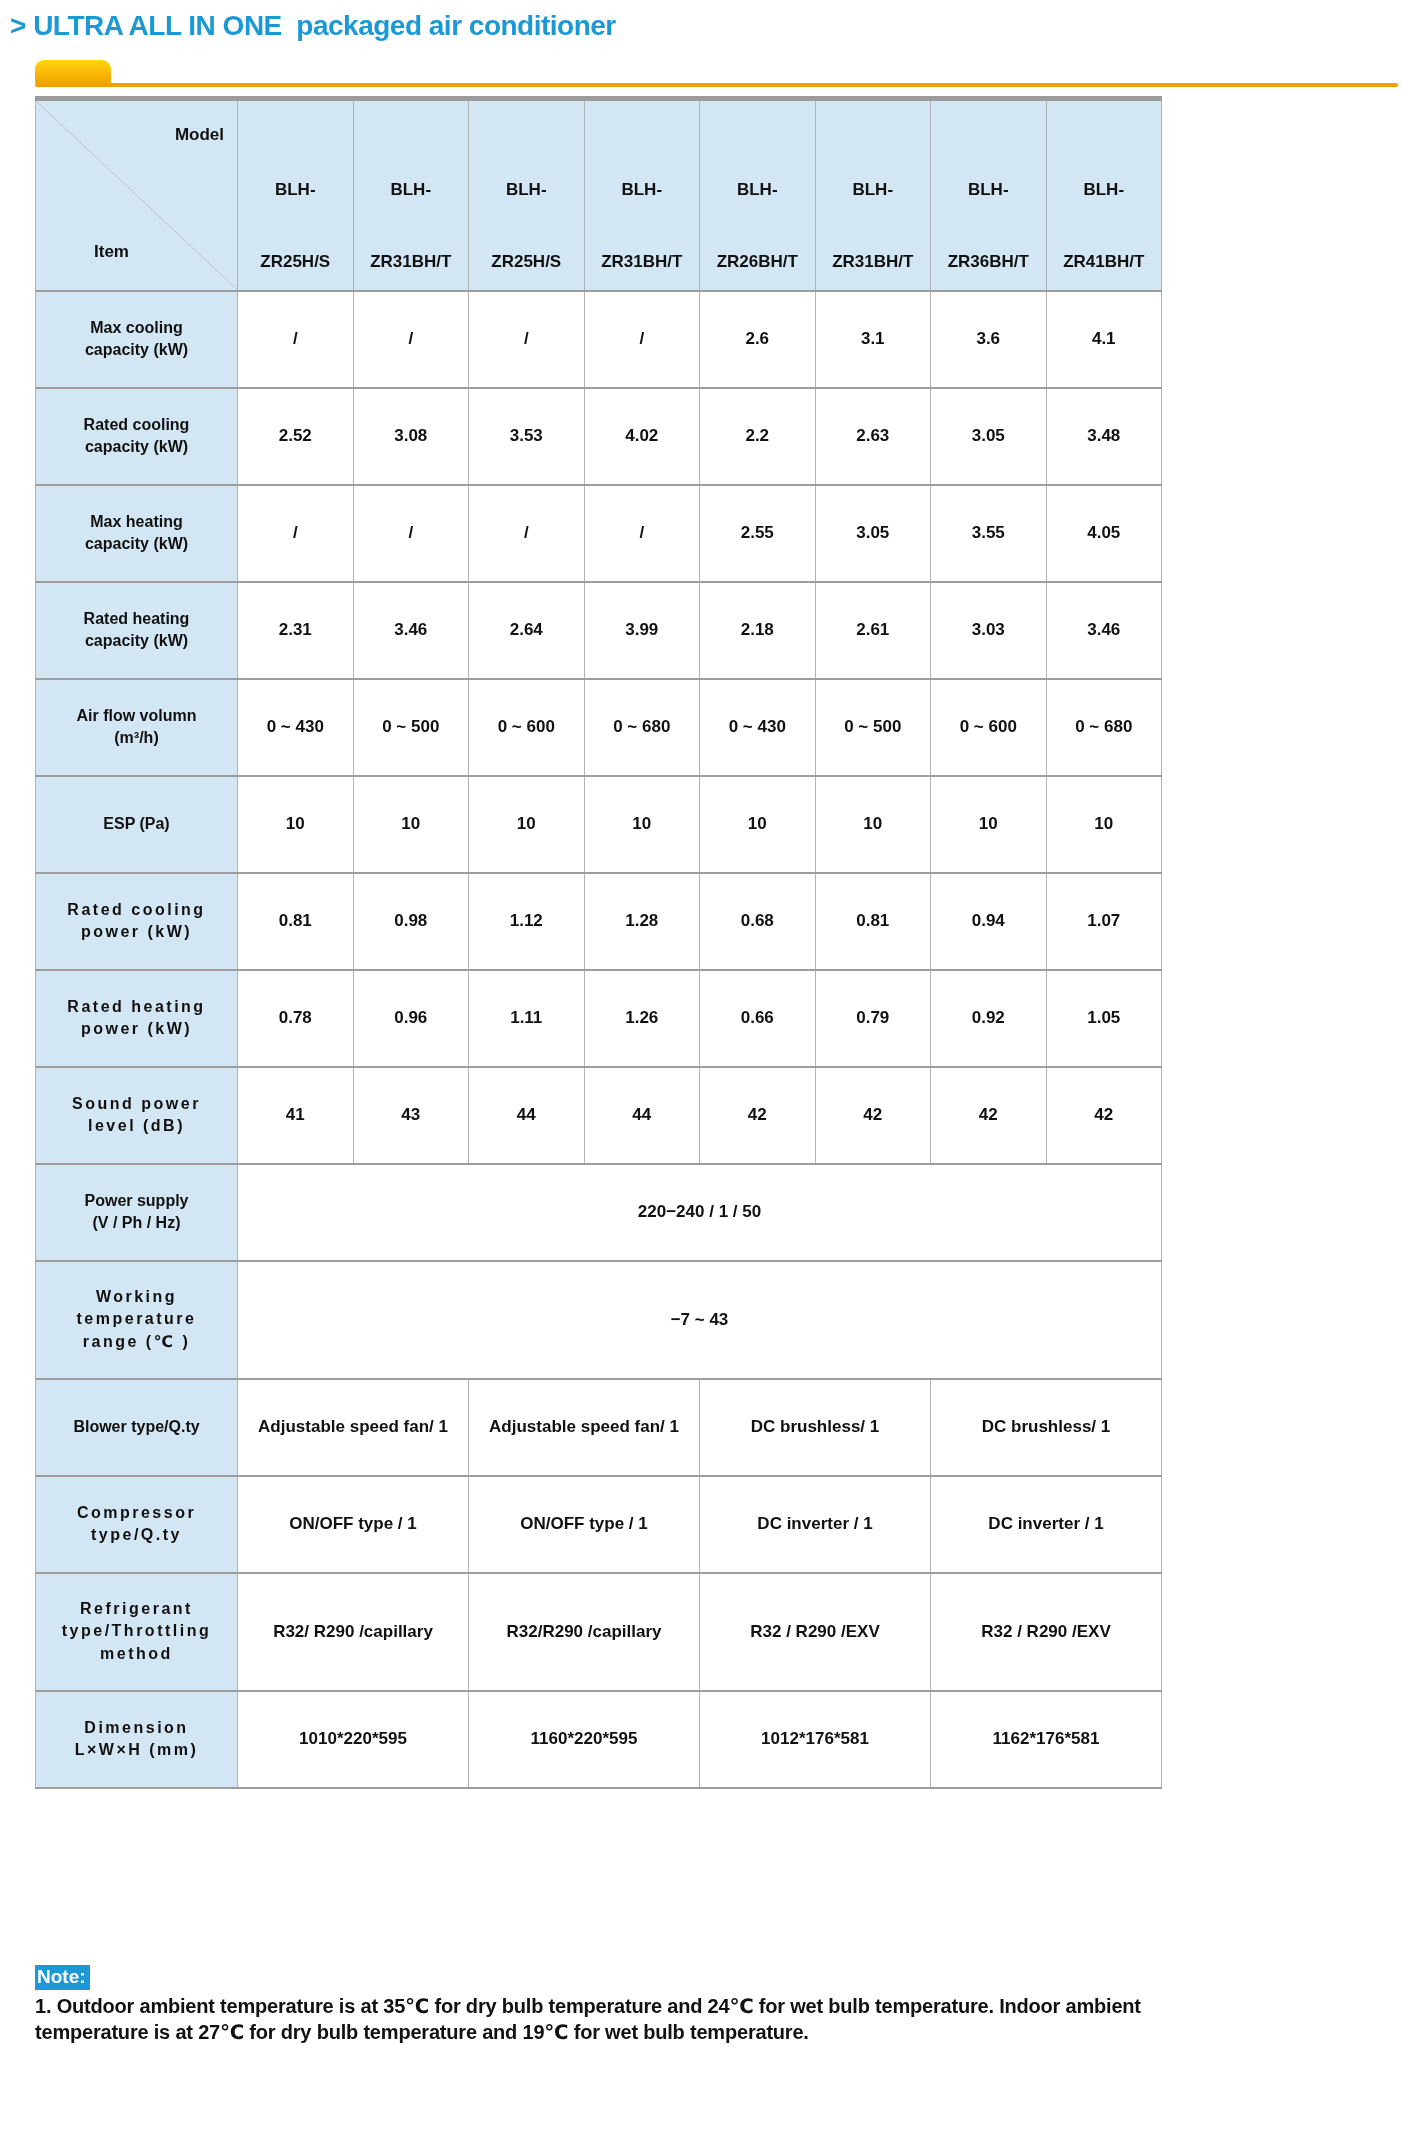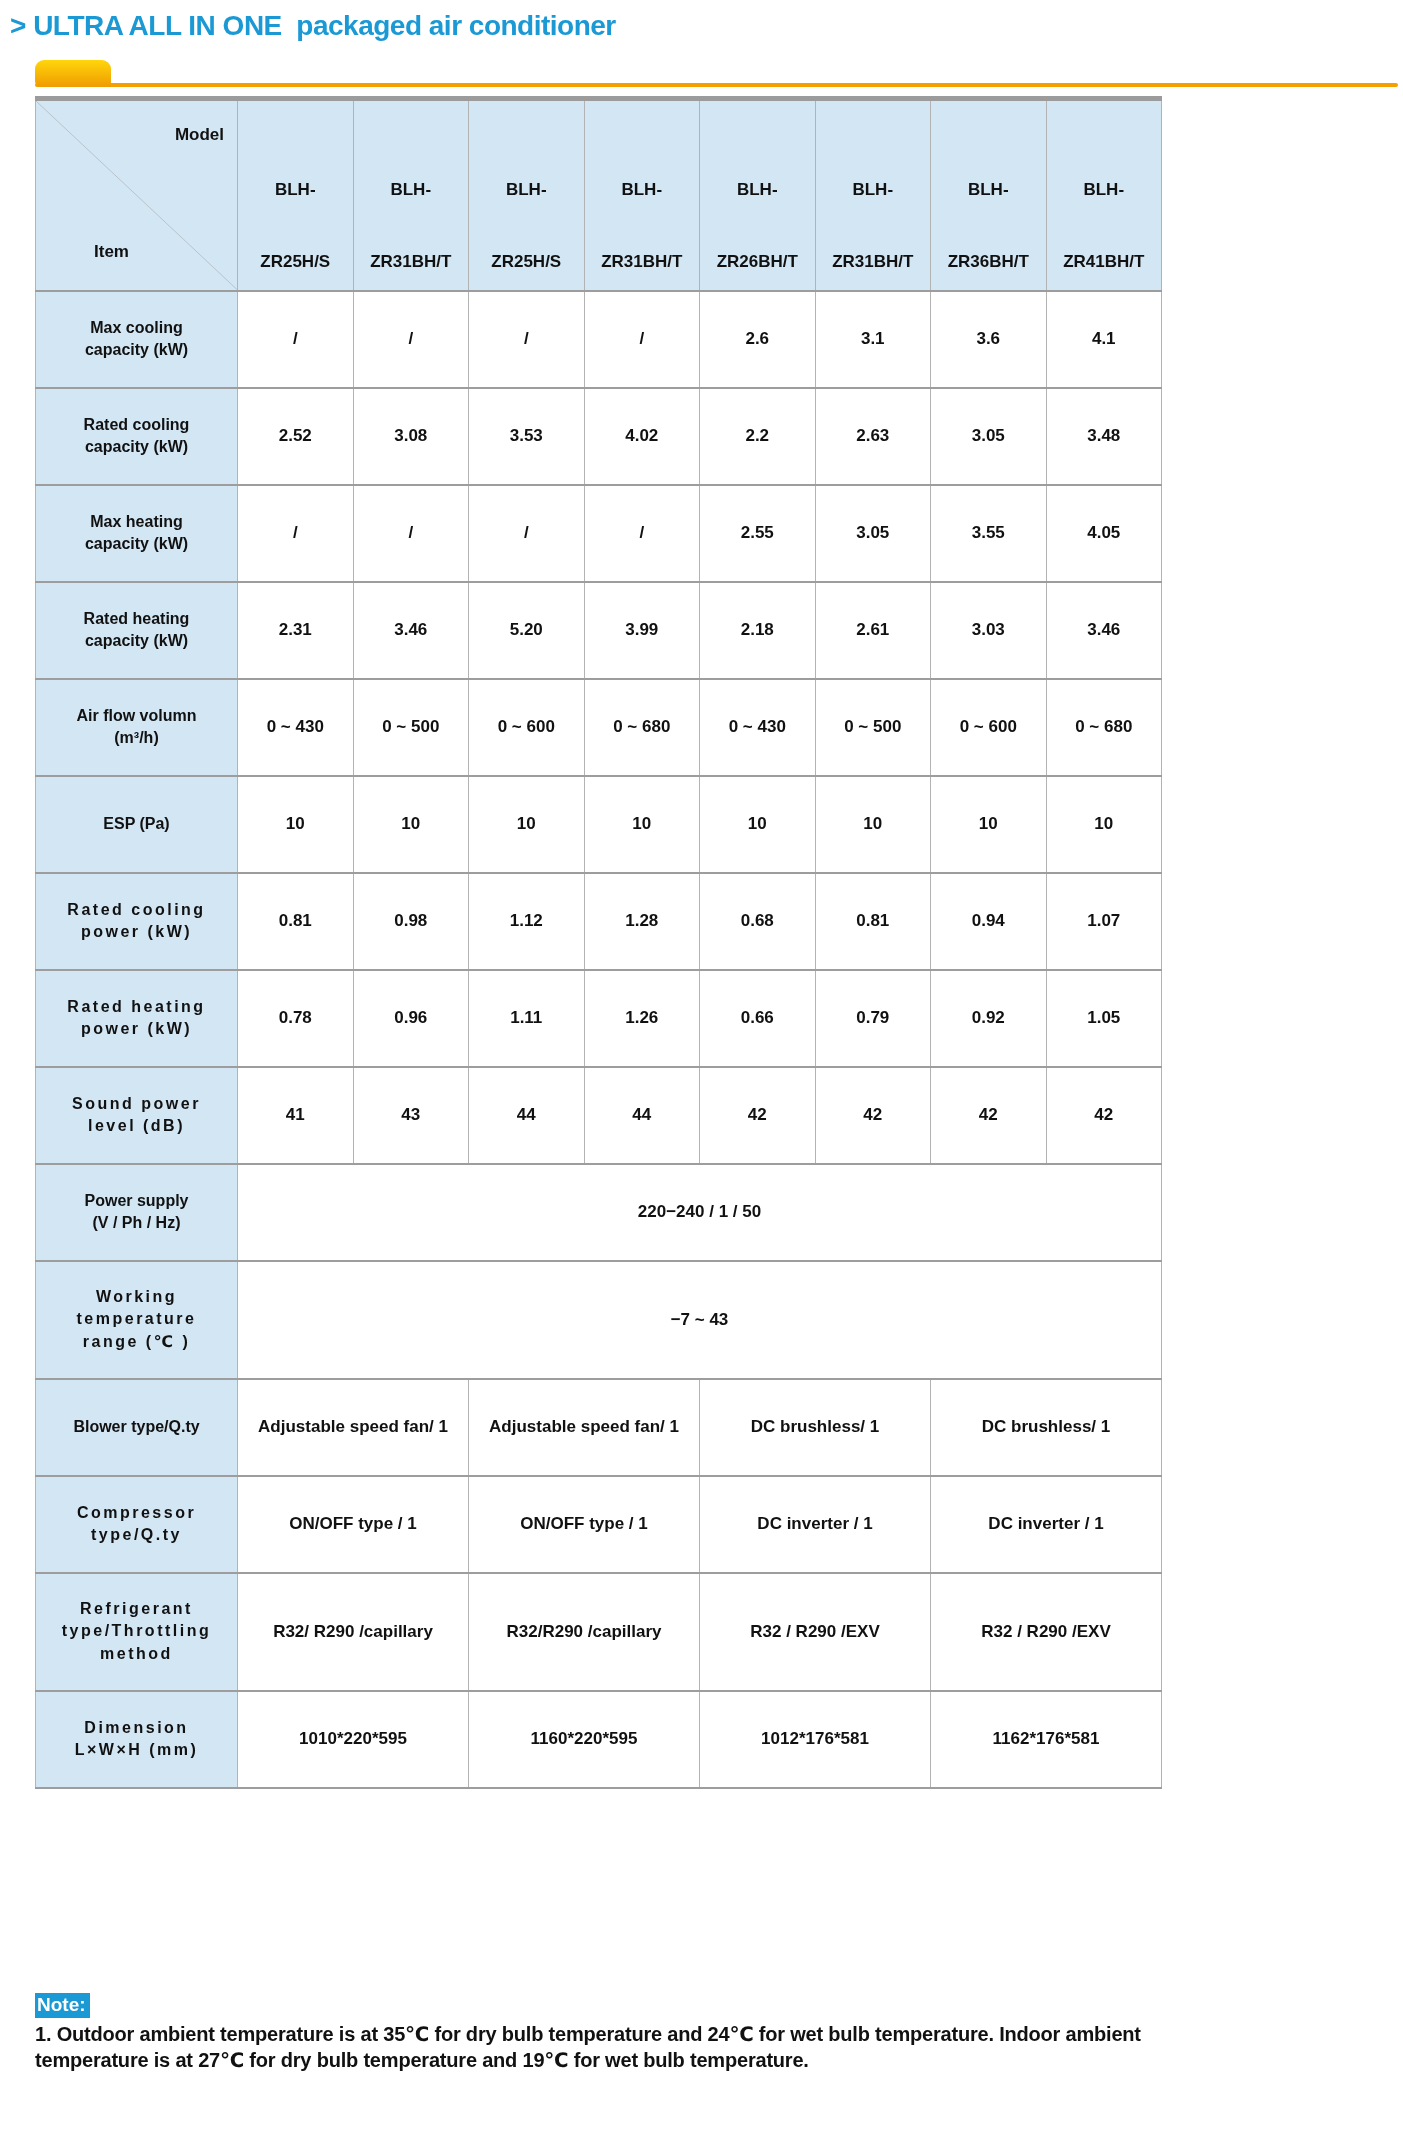--- a/index.html
+++ b/index.html
@@ -52,21 +52,21 @@
   th.corner .corner-item{position:absolute;bottom:28px;left:58px;font-size:17px;font-weight:bold;}
   tbody th.row-label{
     background:var(--cellbg);font-size:16px;font-weight:bold;line-height:1.4;
     white-space:pre-line;padding:0 4px;margin-top:40px;
   }
   tbody th.row-label.spread{letter-spacing:2.5px;}
   tbody td{background:#ffffff;font-size:17px;font-weight:bold;}
   .note{margin:176px 0 0 35px;width:1360px;}
   .note-chip{
     display:inline-block;background:var(--accent);color:#ffffff;
-    font-size:19px;font-weight:bold;padding:1px 4px 2px 2px;margin-top:28px;
+    font-size:19px;font-weight:bold;padding:1px 4px 2px 2px;
   }
   .note-text{
     margin-top:3px;font-size:20px;font-weight:bold;line-height:1.3;
     white-space:pre-line;letter-spacing:-0.2px;
   }
 </style>
 </head>
 <body>
 
 <div class="page">
@@ -168,21 +168,21 @@
           <td>2.55</td>
           <td>3.05</td>
           <td>3.55</td>
           <td>4.05</td>
         </tr>
         <tr>
           <th class="row-label">Rated heating
 capacity (kW)</th>
           <td>2.31</td>
           <td>3.46</td>
-          <td>5.20</td>
+          <td>2.64</td>
           <td>3.99</td>
           <td>2.18</td>
           <td>2.61</td>
           <td>3.03</td>
           <td>3.46</td>
         </tr>
         <tr>
           <th class="row-label">Air flow volumn
 (m³/h)</th>
           <td>0 ~ 430</td>

